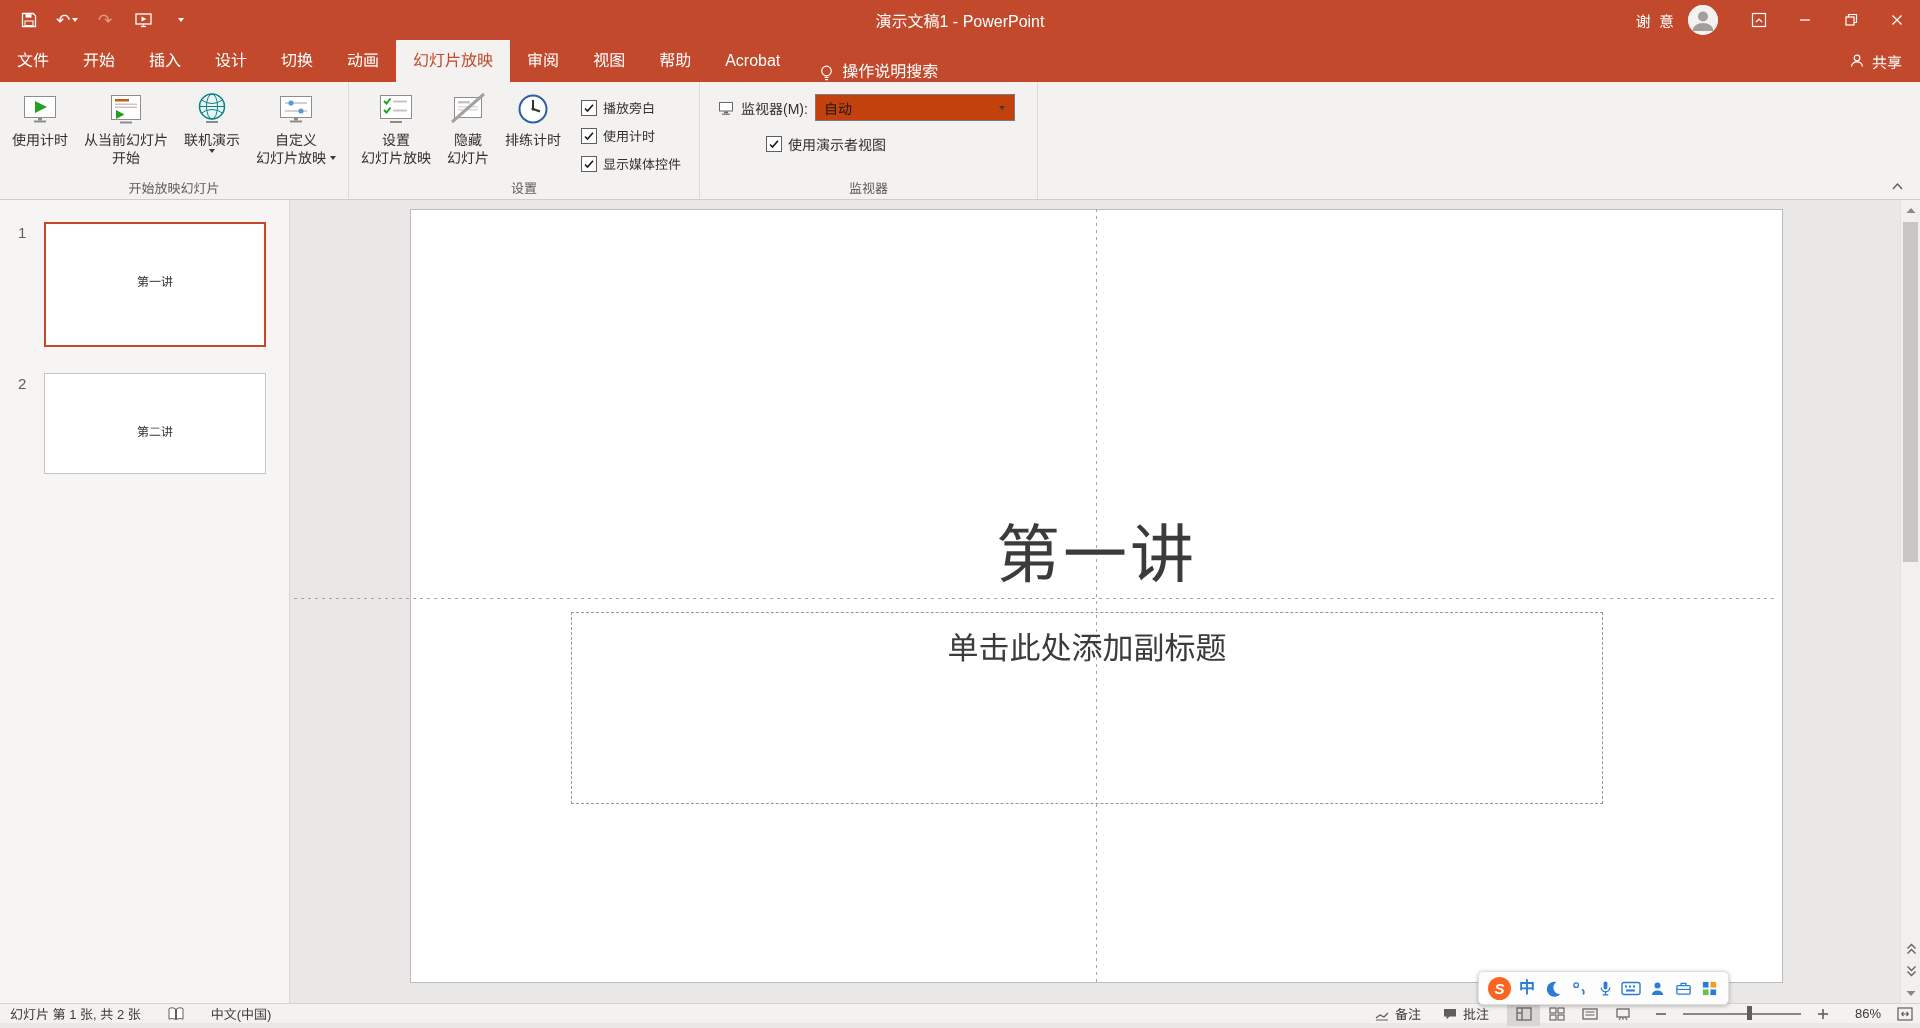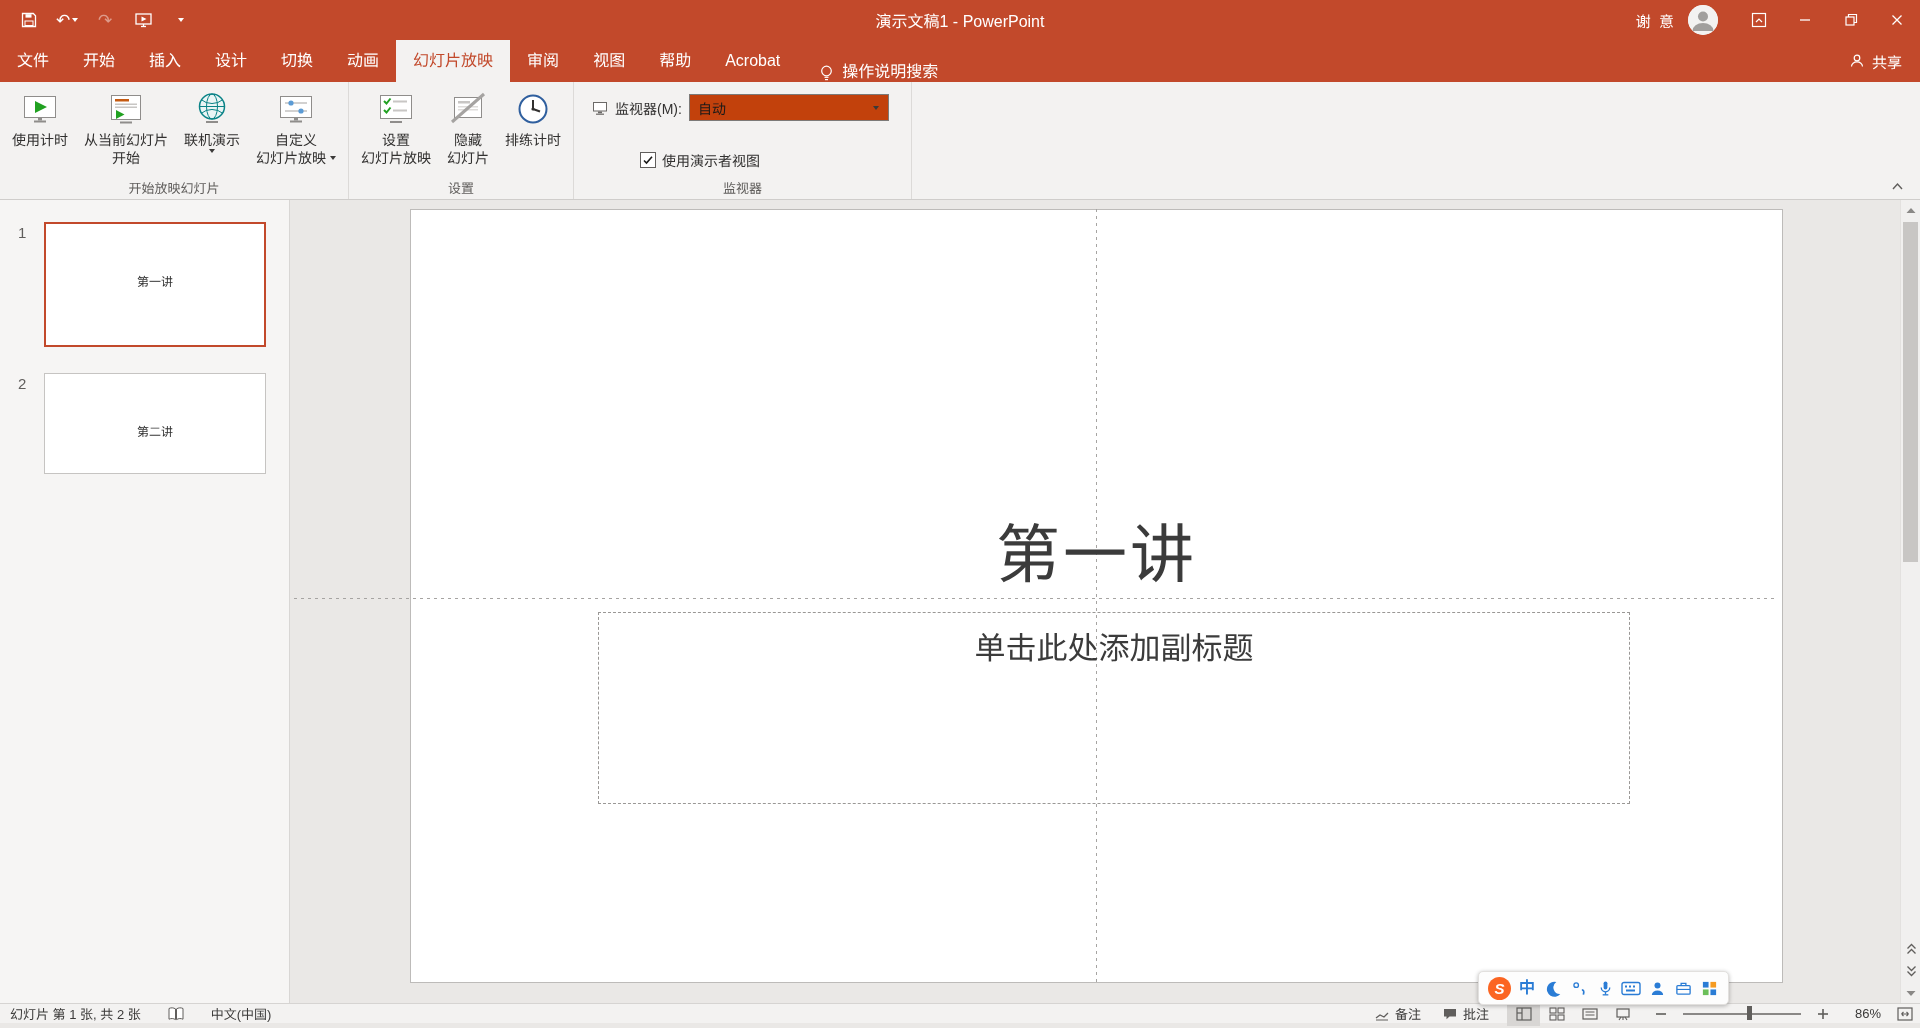--- a/index.html
+++ b/index.html
@@ -37,41 +37,41 @@
   .rlbl2 { font-size:14px; line-height:18px; color:#323130; white-space:nowrap; display:flex; align-items:center; gap:4px; }
   .chev { width:0; height:0; border-left:3.5px solid transparent; border-right:3.5px solid transparent; border-top:4px solid #3b3a39; display:inline-block; }
   .rchecks { display:flex; flex-direction:column; gap:9px; padding:14px 14px 0 12px; }
   .rcheck { display:flex; align-items:center; gap:6px; font-size:13px; color:#323130; white-space:nowrap; }
   .cbox { width:16px; height:16px; background:#fff; border:1px solid #605e5c; display:flex; align-items:center; justify-content:center; flex:none; }
   .rgroup.monitors { display:block; padding:0 22px 18px 18px; }
   .mon-row1 { display:flex; align-items:center; gap:7px; margin-top:12px; font-size:14px; color:#323130; }
   .mon-dd { width:200px; height:27px; background:#c2410c; border:1px solid #7c7a78; display:flex; align-items:center; font-size:14px; color:#1b1a19; }
   .mon-dd .val { padding-left:8px; }
   .mon-dd .chev { margin-left:auto; margin-right:9px; }
-  .mon-row2 { margin-top:29px;padding-left:48px; }
+  .mon-row2 { margin-top:13px;padding-left:48px; }
   .collapse-ribbon { position:absolute; right:10px; bottom:4px; width:26px; height:18px; display:flex; align-items:center; justify-content:center; }
 
   
   .workspace { height:803px; display:flex; position:relative; }
   .thumb-pane { width:290px; background:#f6f5f4; border-right:1px solid #d8d6d4; position:relative; flex:none; }
   .thumb-num { position:absolute; font-size:15px; color:#605e5c; }
   .thumb { position:absolute; left:44px; width:222px; background:#fff; }
   .thumb .ttext { display:block; text-align:center; font-size:12px; color:#333; padding-top:48px; }
   .thumb.sel { border:2px solid #C2492B; }
   .thumb.unsel { border:1px solid #c6c4c2; }
 
   .canvas-area { flex:1; background:#eae8e6; position:relative; overflow:hidden; }
   .slide { position:absolute; left:120px; top:9px; width:1373px; height:774px; background:#fff; border:1px solid #bdbbb9; }
   .vguide { position:absolute; left:806px; top:9px; width:1px; height:774px;
             background-image:repeating-linear-gradient(to bottom,#a6a4a2 0 3px,transparent 3px 7px); }
   .hguide { position:absolute; left:4px; top:398px; width:1482px; height:1px;
             background-image:repeating-linear-gradient(to right,#a6a4a2 0 3px,transparent 3px 7px); }
   .slide-title { position:absolute; left:120px; top:320px; width:1373px; text-align:center;
                  font-size:64px; line-height:70px; color:#3b3b3b; letter-spacing:3px; }
-  .subtitle-box { position:absolute; left:308px; top:412px; width:1032px; height:192px; border:1.5px dashed #9a9896; }
+  .subtitle-box { position:absolute; left:281px; top:412px; width:1032px; height:192px; border:1.5px dashed #9a9896; }
   .subtitle-text { display:block; text-align:center; font-size:31px; color:#3b3b3b; margin-top:10px; }
 
   .v-scroll { width:20px; background:#f1f0ef; border-left:1px solid #e3e1df; position:relative; flex:none; }
   .sc-btn { position:absolute; left:0; width:20px; height:20px; display:flex; align-items:center; justify-content:center; }
   .sc-thumb { position:absolute; left:2px; right:2px; top:22px; height:340px; background:#c8c6c4; }
 
   
   .statusbar { height:20px; background:#f3f2f1; border-top:1px solid #d6d4d2; display:flex; align-items:center; font-size:13px; color:#3b3a39; padding:0 6px 0 10px; }
   .sb-left { display:flex; align-items:center; gap:26px; }
   .sb-right { margin-left:auto; display:flex; align-items:center; gap:15px; }
@@ -283,20 +283,46 @@
         <span class="ricon">
           <svg width="38" height="38" viewBox="0 0 38 38">
               <circle cx="19" cy="19" r="13.5" fill="#fff" stroke="#2f5f9e" stroke-width="2"></circle>
               <line x1="19" y1="19" x2="19" y2="10" stroke="#323130" stroke-width="2"></line>
               <line x1="19" y1="19" x2="26" y2="21.5" stroke="#323130" stroke-width="2"></line>
               <circle cx="19" cy="19" r="1.6" fill="#323130"></circle>
             </svg>
         </span>
         <span class="rlbl">排练计时</span>
       </div>
+      <div class="rchecks">
+        <label class="rcheck">
+          <span class="cbox">
+              <svg width="12" height="12" viewBox="0 0 12 12">
+                <path d="M2 6.5 L4.5 9 L10 2.8" fill="none" stroke="#1b1a19" stroke-width="1.6"></path>
+              </svg>
+            </span>
+          <span>播放旁白</span>
+        </label>
+        <label class="rcheck">
+          <span class="cbox">
+              <svg width="12" height="12" viewBox="0 0 12 12">
+                <path d="M2 6.5 L4.5 9 L10 2.8" fill="none" stroke="#1b1a19" stroke-width="1.6"></path>
+              </svg>
+            </span>
+          <span>使用计时</span>
+        </label>
+        <label class="rcheck">
+          <span class="cbox">
+              <svg width="12" height="12" viewBox="0 0 12 12">
+                <path d="M2 6.5 L4.5 9 L10 2.8" fill="none" stroke="#1b1a19" stroke-width="1.6"></path>
+              </svg>
+            </span>
+          <span>显示媒体控件</span>
+        </label>
+      </div>
       <div class="rgroup-label">设置</div>
     </div>
 
     <div class="rgroup monitors">
       <div class="mon-row1">
         <span style="display:flex;">
           <svg width="16" height="16" viewBox="0 0 16 16">
               <rect x="1.5" y="2.5" width="13" height="8.5" fill="#fff" stroke="#6b6967"></rect>
               <rect x="6" y="11.5" width="4" height="1.8" fill="#6b6967"></rect>
               <rect x="4" y="13.6" width="8" height="1.2" fill="#6b6967"></rect>

